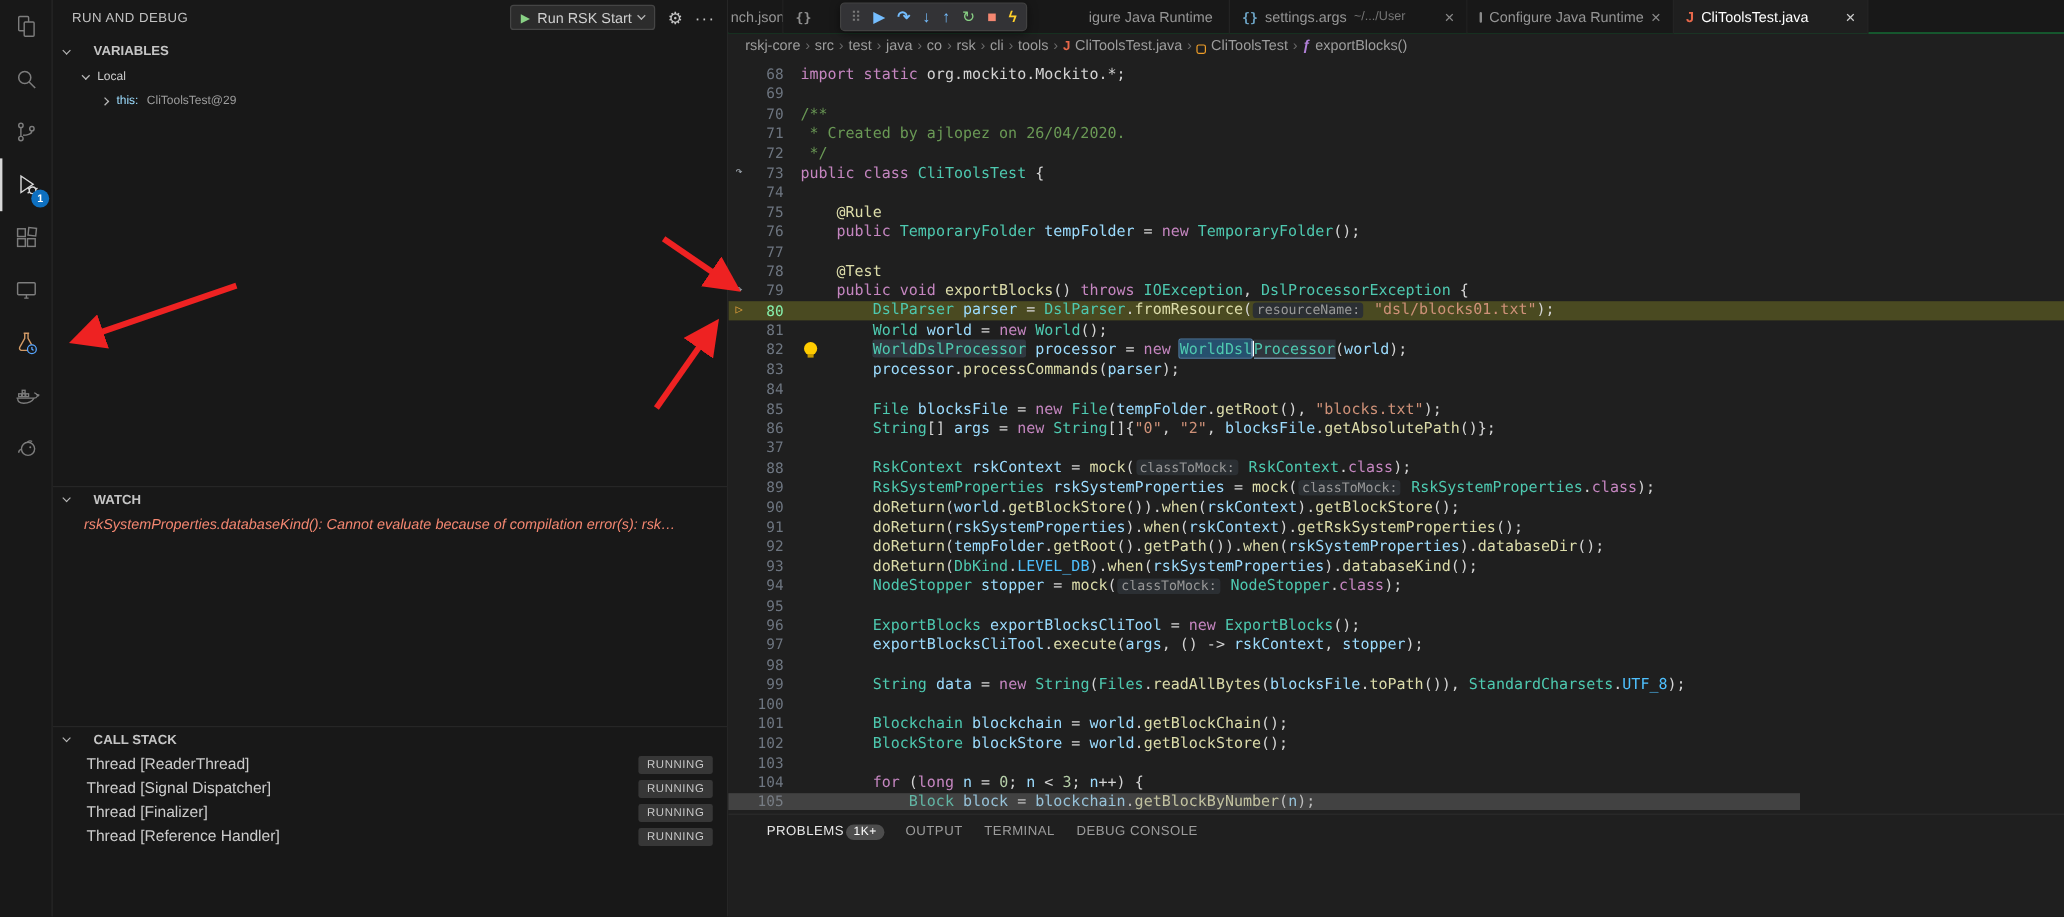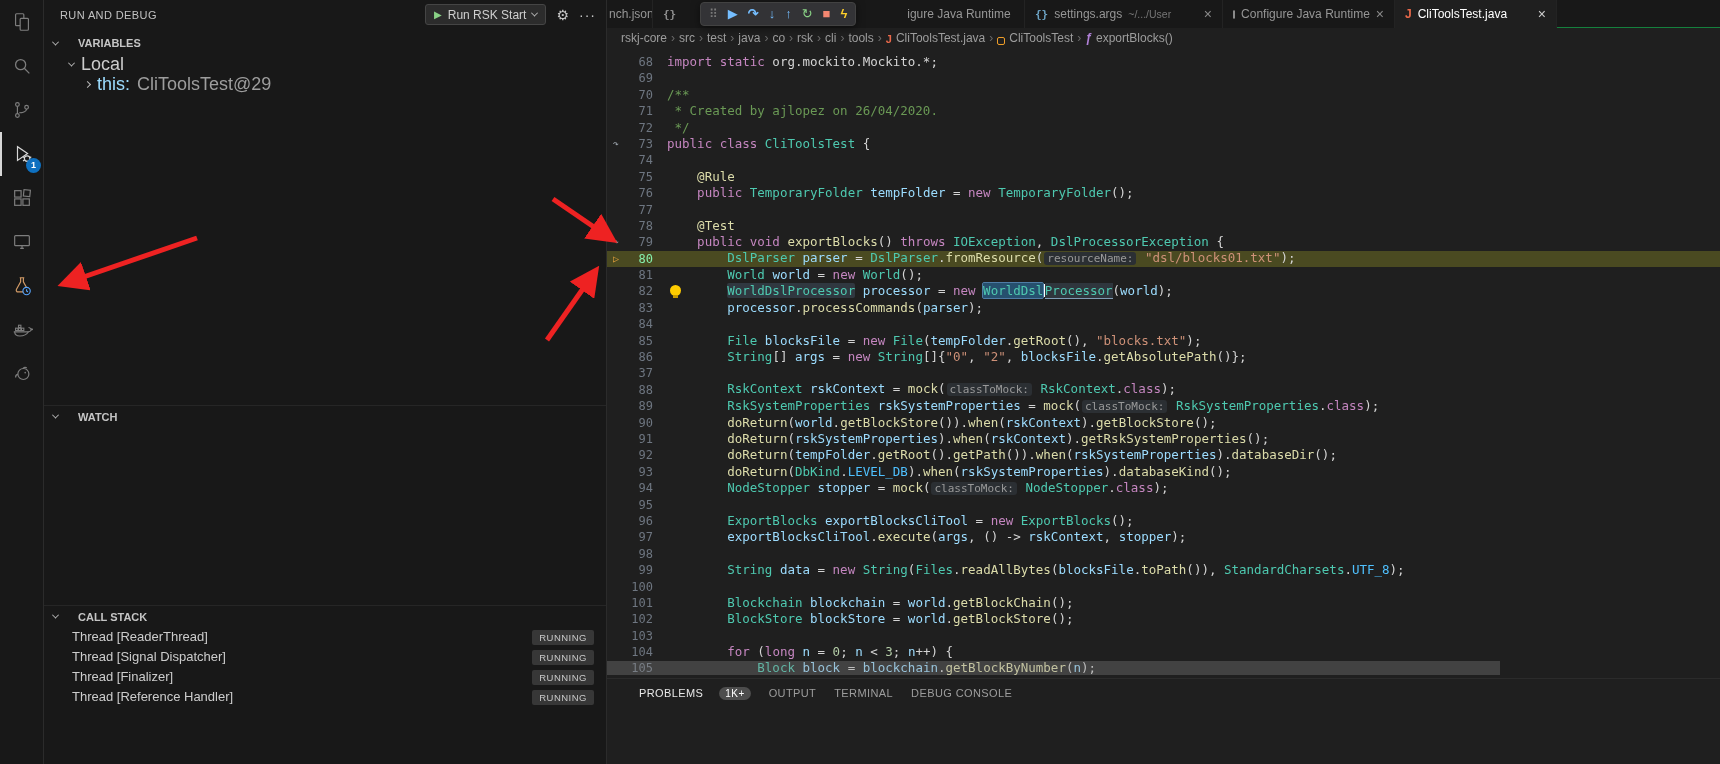--- a/index.html
+++ b/index.html
@@ -23,21 +23,21 @@
   .more-ic{color:#c5c5c5;font-size:14px;letter-spacing:1px;cursor:pointer}
 
   .chev{display:inline-block;width:5px;height:5px;border-right:1.3px solid #b8b8b8;border-bottom:1.3px solid #b8b8b8;flex:none}
   .chev-down{transform:rotate(45deg) translate(-1px,-1px)}
   .chev-right{transform:rotate(-45deg)}
 
   .section{position:absolute;left:0;right:0}
   .sec-variables{top:32px}.sec-watch{top:405px}.sec-callstack{top:605px}
   .sec-head{display:flex;align-items:center;gap:20px;height:22px;padding-left:9px;font-size:11px;font-weight:bold;color:#c5c5c5;cursor:pointer}
   .sec-watch .sec-head,.sec-callstack .sec-head{border-top:1px solid #262626}
-  .tree-row{display:flex;align-items:center;gap:7px;height:20px;font-size:18px;color:#cccccc;cursor:pointer}
+  .tree-row{display:flex;align-items:center;gap:7px;height:20px;font-size:10px;color:#cccccc;cursor:pointer}
   .row-scope{padding-left:25px}
   .row-var{padding-left:41px}
   .var-name{color:#9cdcfe}
   .var-val{color:#9d9d9d}
   .watch-entry{height:20px;line-height:20px;padding-left:26px;padding-right:8px;font-size:12px;font-style:italic;color:#f48771;white-space:nowrap;overflow:hidden}
   .thread-row{position:relative;height:20px;line-height:20px;padding-left:28px;font-size:13px;color:#cccccc;cursor:pointer}
   .thread-status{position:absolute;right:12px;top:2.5px;height:15px;line-height:15px;padding:0 7px;font-size:9.5px;letter-spacing:.5px;color:#c8c8c8;background:#373737;border-radius:2px}
 
   
   .editor-area{position:absolute;left:607px;top:0;width:1113px;height:764px;background:#1f1f1f}
@@ -92,21 +92,21 @@
   .tok-selL{background:#26506e;outline:1px solid #4e7ca5;border-radius:1px}
   .tok-selR{background:rgba(120,160,200,.18);border-bottom:1px solid #7f9cb5}
   .caret{display:inline-block;width:1.5px;height:13px;background:#fff;vertical-align:-2px}
   .bulb{position:absolute;left:63px;top:2px;width:11px;height:11px;border-radius:50%;background:#ffcc00;cursor:pointer}
   .bulb:after{content:"";position:absolute;left:3px;top:10px;width:5px;height:2.5px;background:#c79a00}
 
   .hscrollbar{position:absolute;left:0;top:661px;width:893px;height:14px;background:rgba(140,140,140,.32);z-index:5;cursor:pointer}
 
   .panel{position:absolute;left:0;right:0;top:678px;bottom:0;background:#1f1f1f;border-top:1px solid #2b2b2b}
   .panel-tabs{display:flex;align-items:center;height:28px;padding-left:23px}
-  .panel-tab{display:flex;align-items:center;gap:16px;padding:0 9px;font-size:11px;letter-spacing:.4px;color:#9d9d9d;cursor:pointer}
+  .panel-tab{display:flex;align-items:center;gap:2px;padding:0 9px;font-size:11px;letter-spacing:.4px;color:#9d9d9d;cursor:pointer}
   .panel-tab.first{color:#e7e7e7}
   .panel-badge{background:#4d4d4d;color:#fff;font-size:10px;padding:1px 6px;border-radius:8px}
 
   .arrows{position:absolute;left:0;top:0;width:1720px;height:764px;pointer-events:none;z-index:50}
 </style>
 </head>
 <body>
 
 <div class="app">
 
@@ -208,20 +208,21 @@
         <span class="var-name">this:</span>
         <span class="var-val">CliToolsTest@29</span>
       </div>
     </div>
 
     <div class="section sec-watch">
       <div class="sec-head">
         <span class="chev chev-down"></span>
         <span>WATCH</span>
       </div>
+      <div class="watch-entry">rskSystemProperties.databaseKind(): Cannot evaluate because of compilation error(s): rsk…</div>
     </div>
 
     <div class="section sec-callstack">
       <div class="sec-head">
         <span class="chev chev-down"></span>
         <span>CALL STACK</span>
       </div>
       <div id="threads">
           <div class="thread-row">Thread [ReaderThread]<span class="thread-status">RUNNING</span></div>
           <div class="thread-row">Thread [Signal Dispatcher]<span class="thread-status">RUNNING</span></div>

